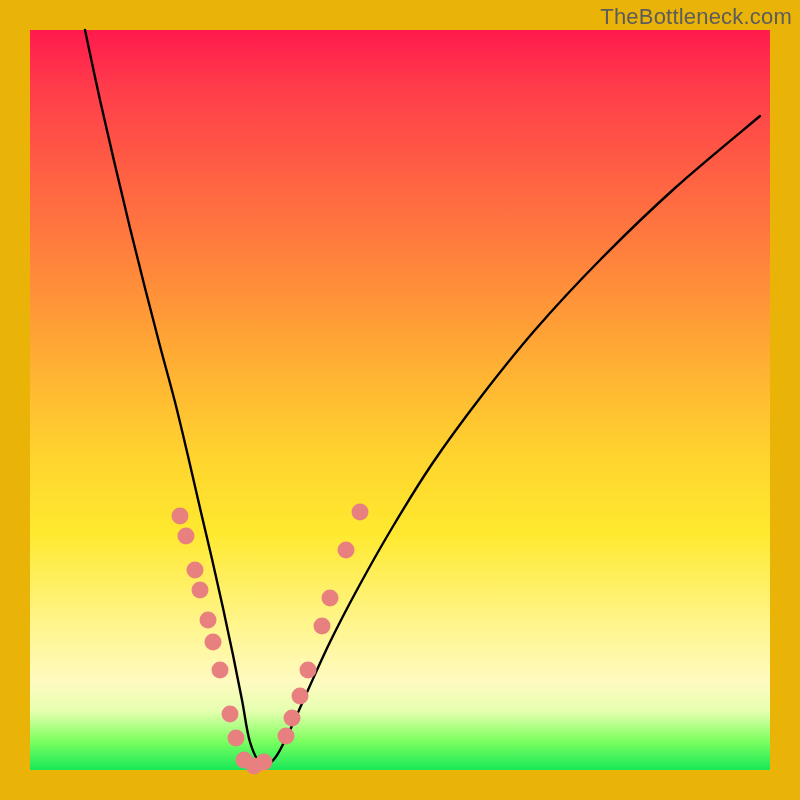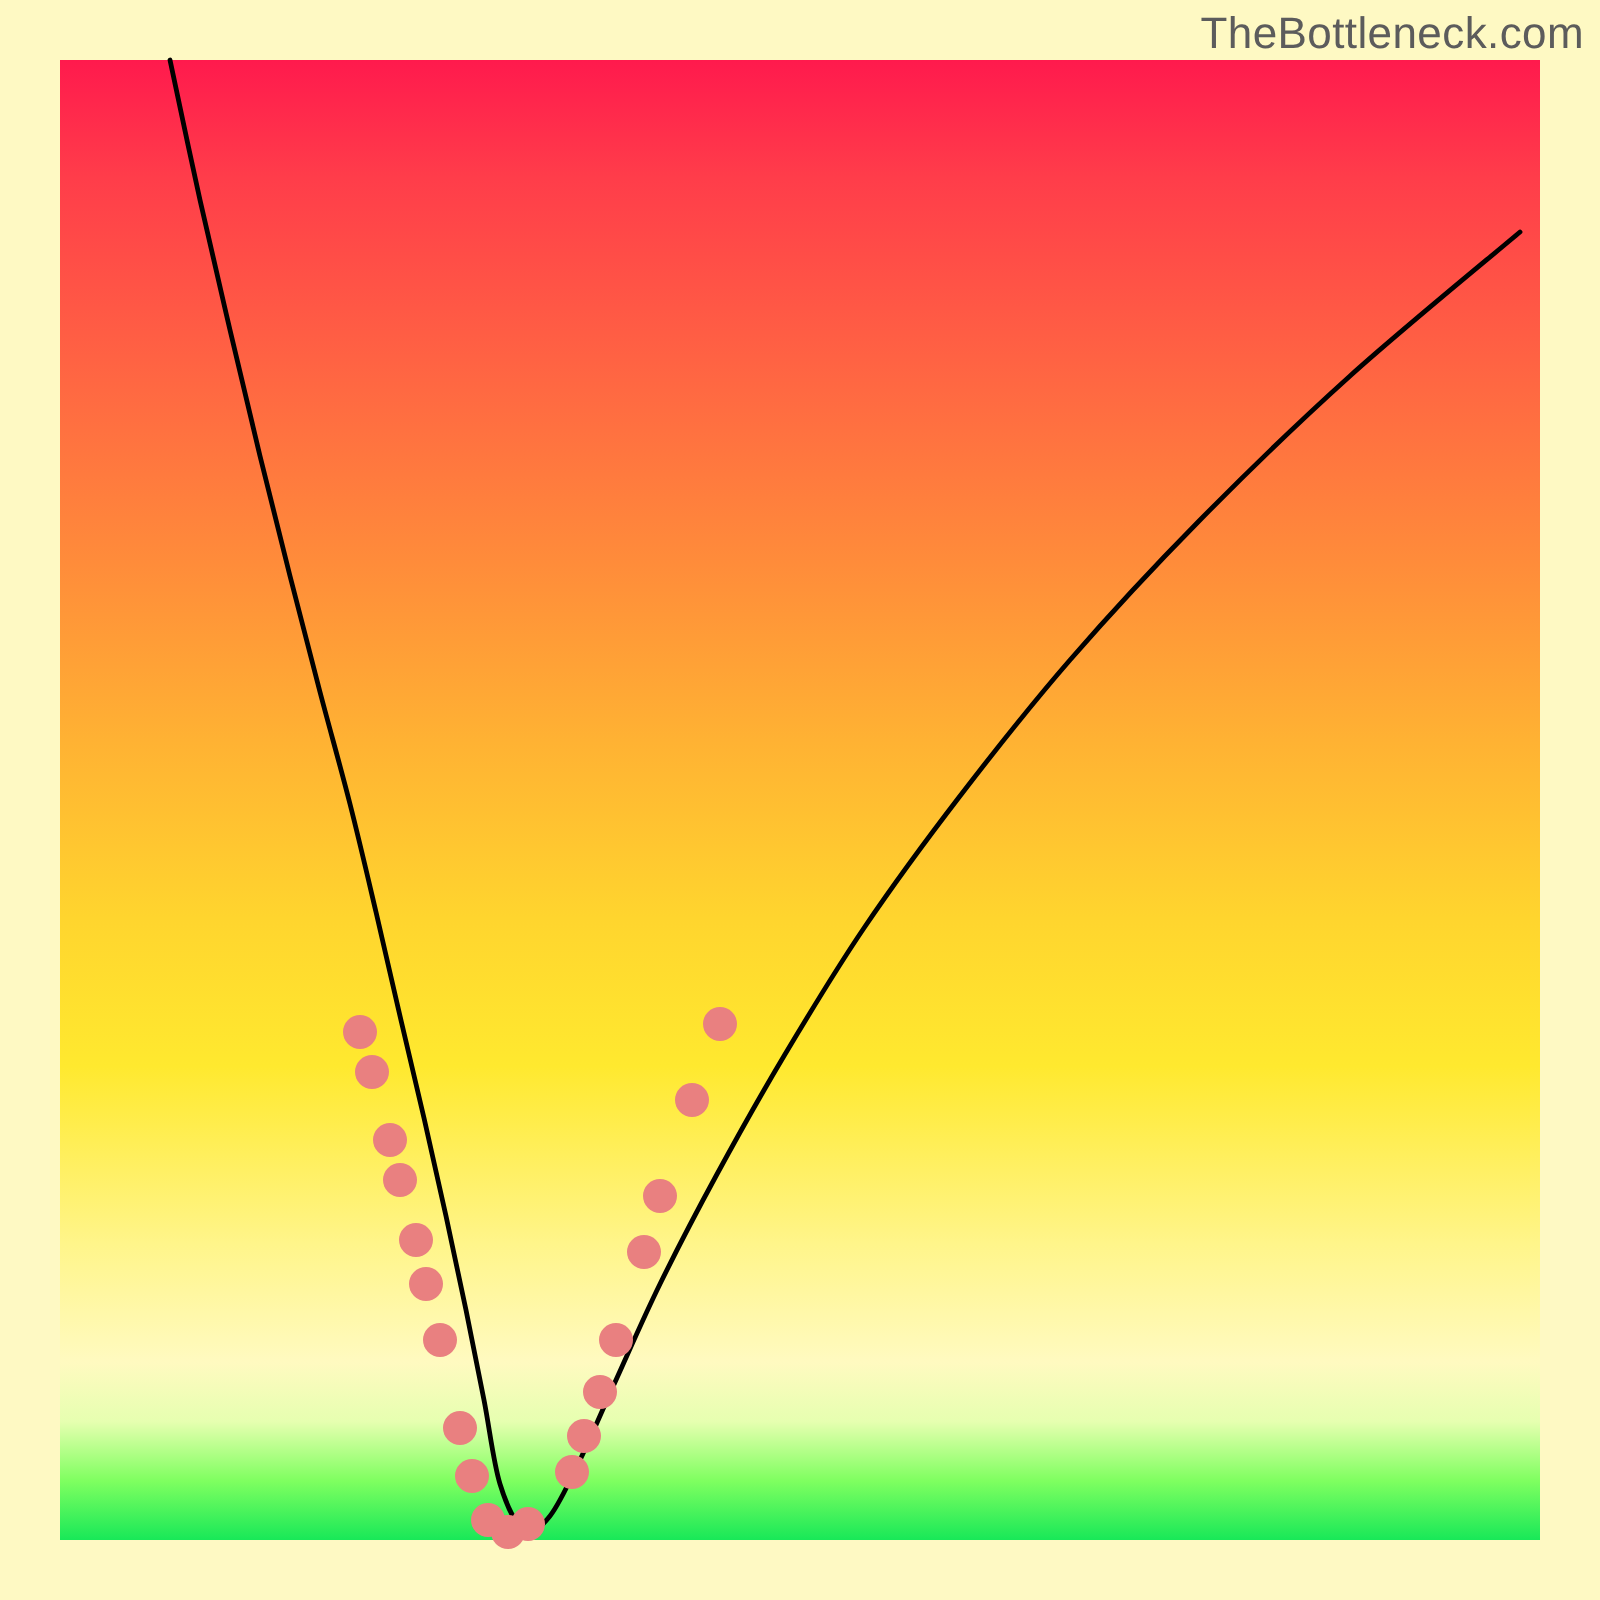--- a/index.html
+++ b/index.html
@@ -10,21 +10,21 @@
     background: #000;
     overflow: hidden;
     font-family: Arial, Helvetica, sans-serif;
   }
   .frame {
     position: absolute;
     left: 0;
     top: 0;
     width: 800px;
     height: 800px;
-    background: #fef9c3;
+    background: #eab308;
   }
   .plot {
     position: absolute;
     left: 30px;
     top: 30px;
     width: 740px;
     height: 740px;
     
     background: linear-gradient(
       to bottom,

